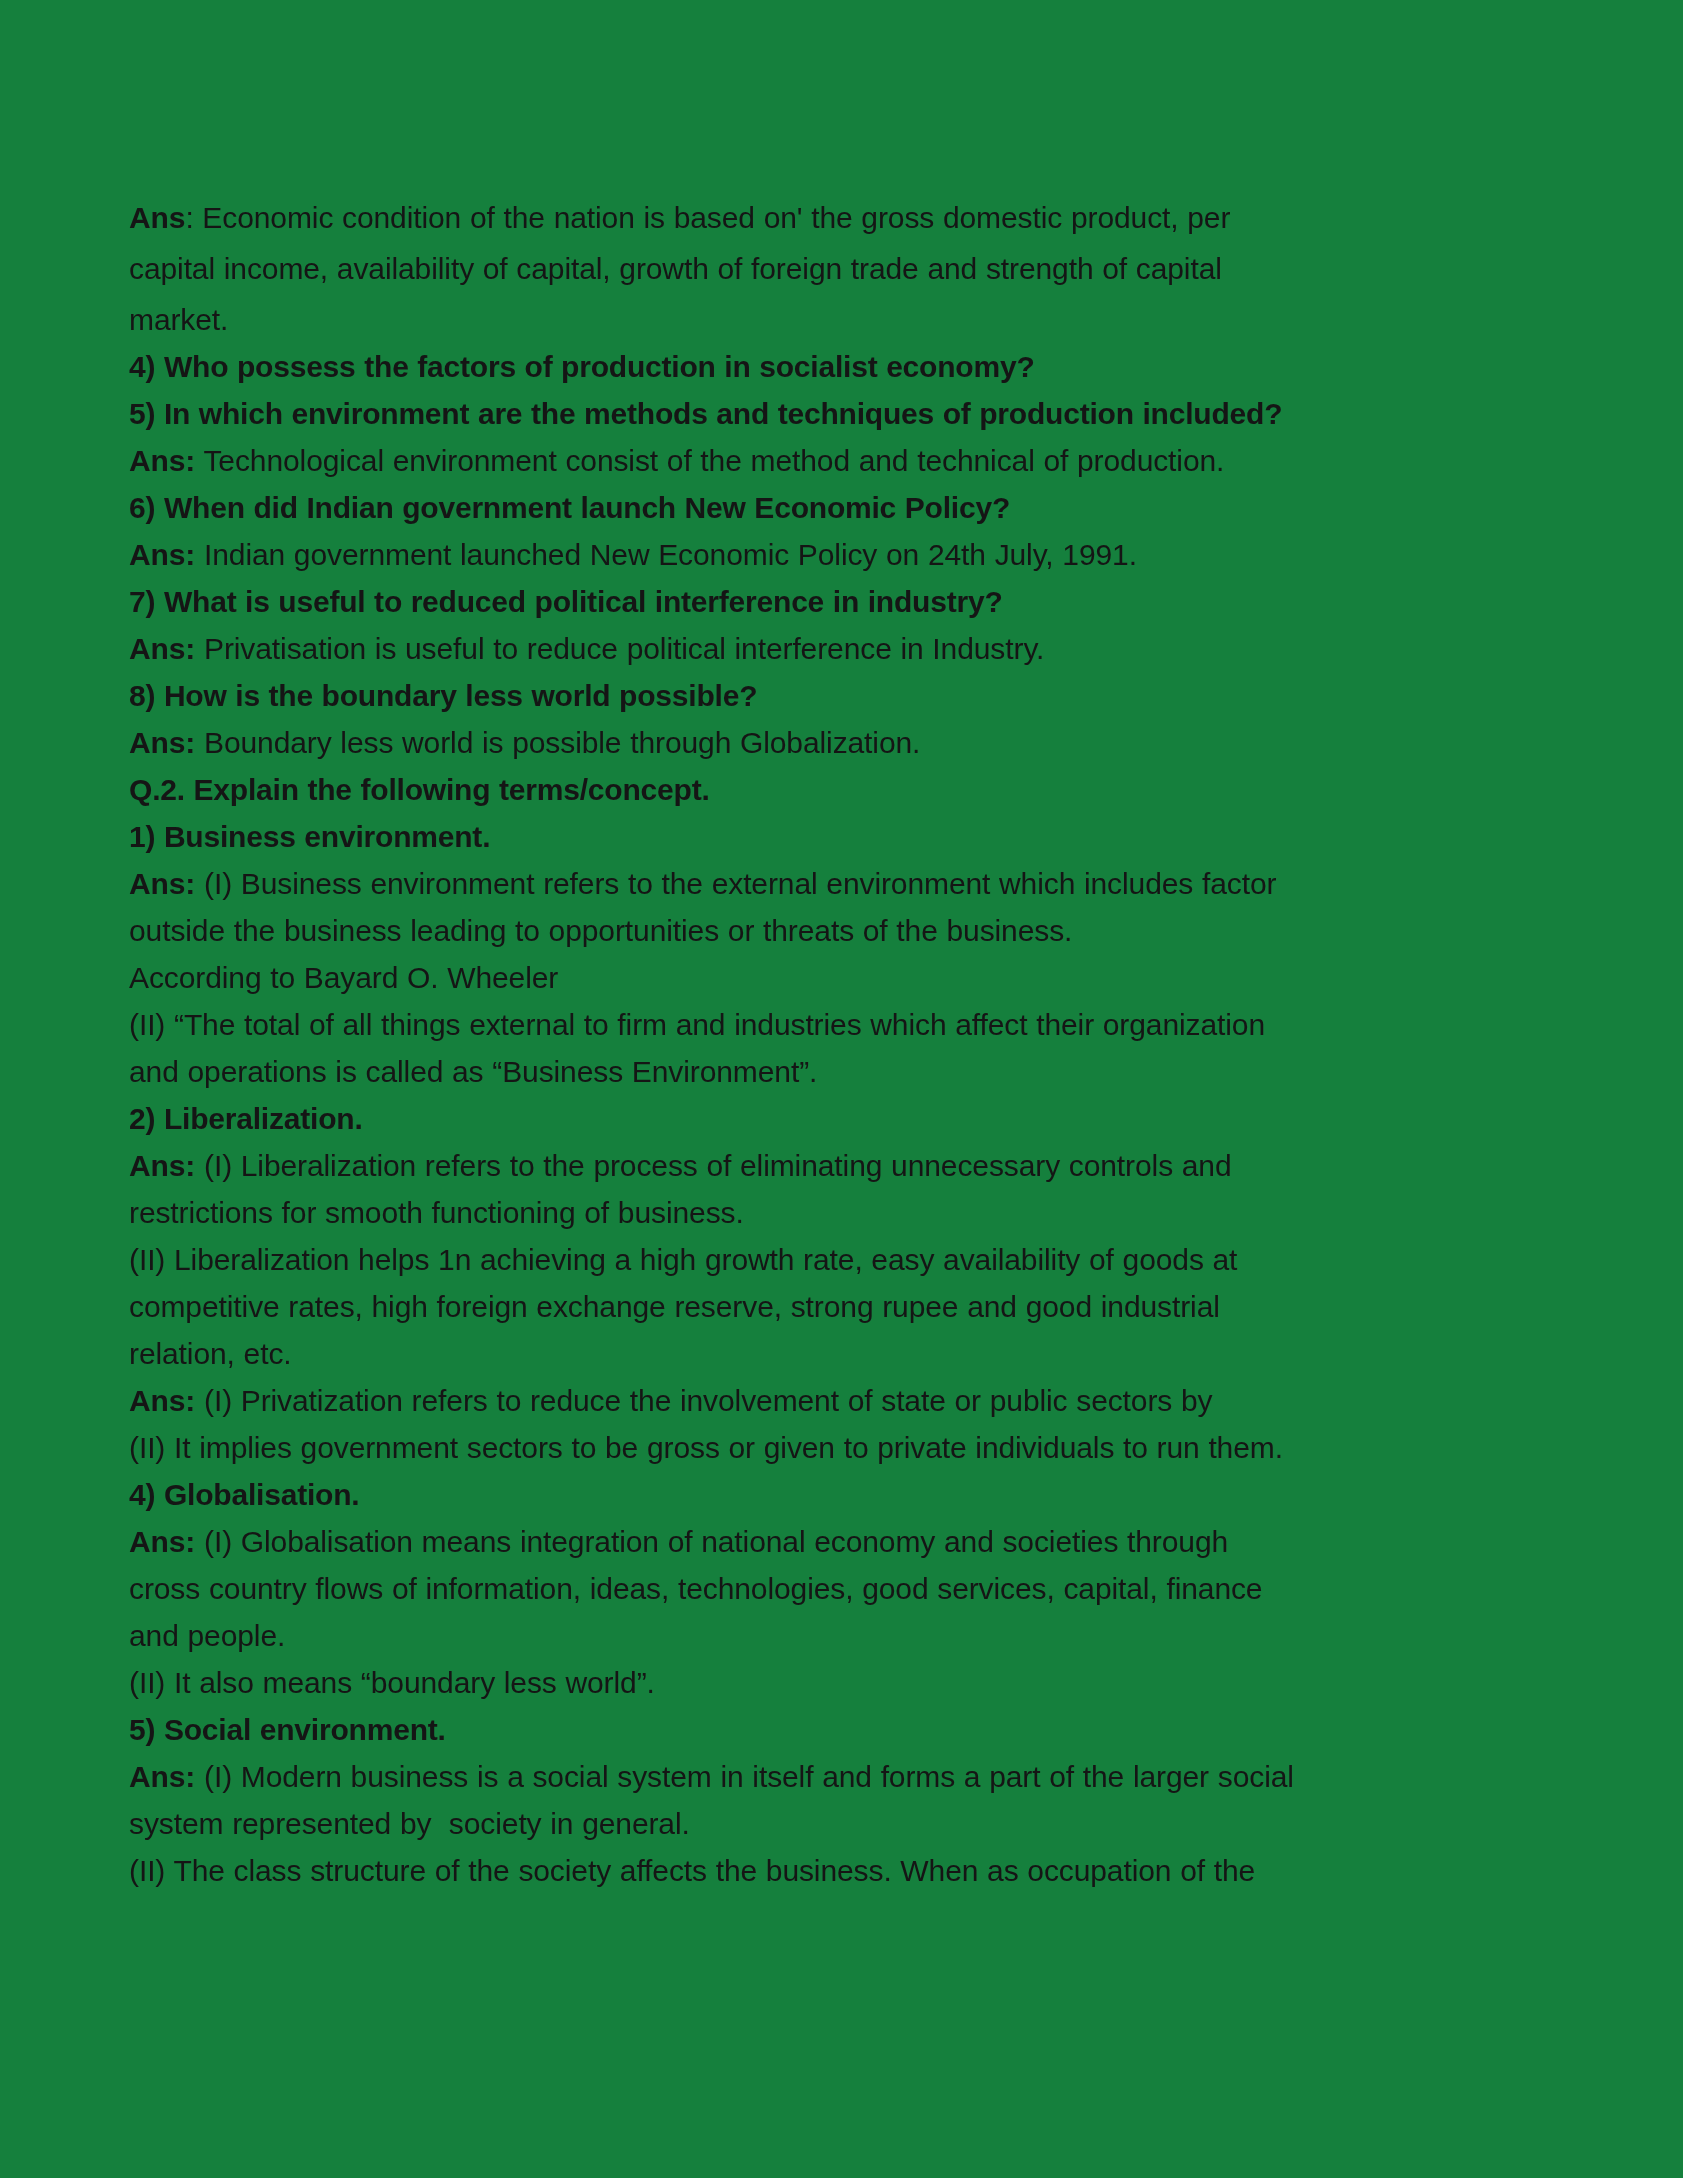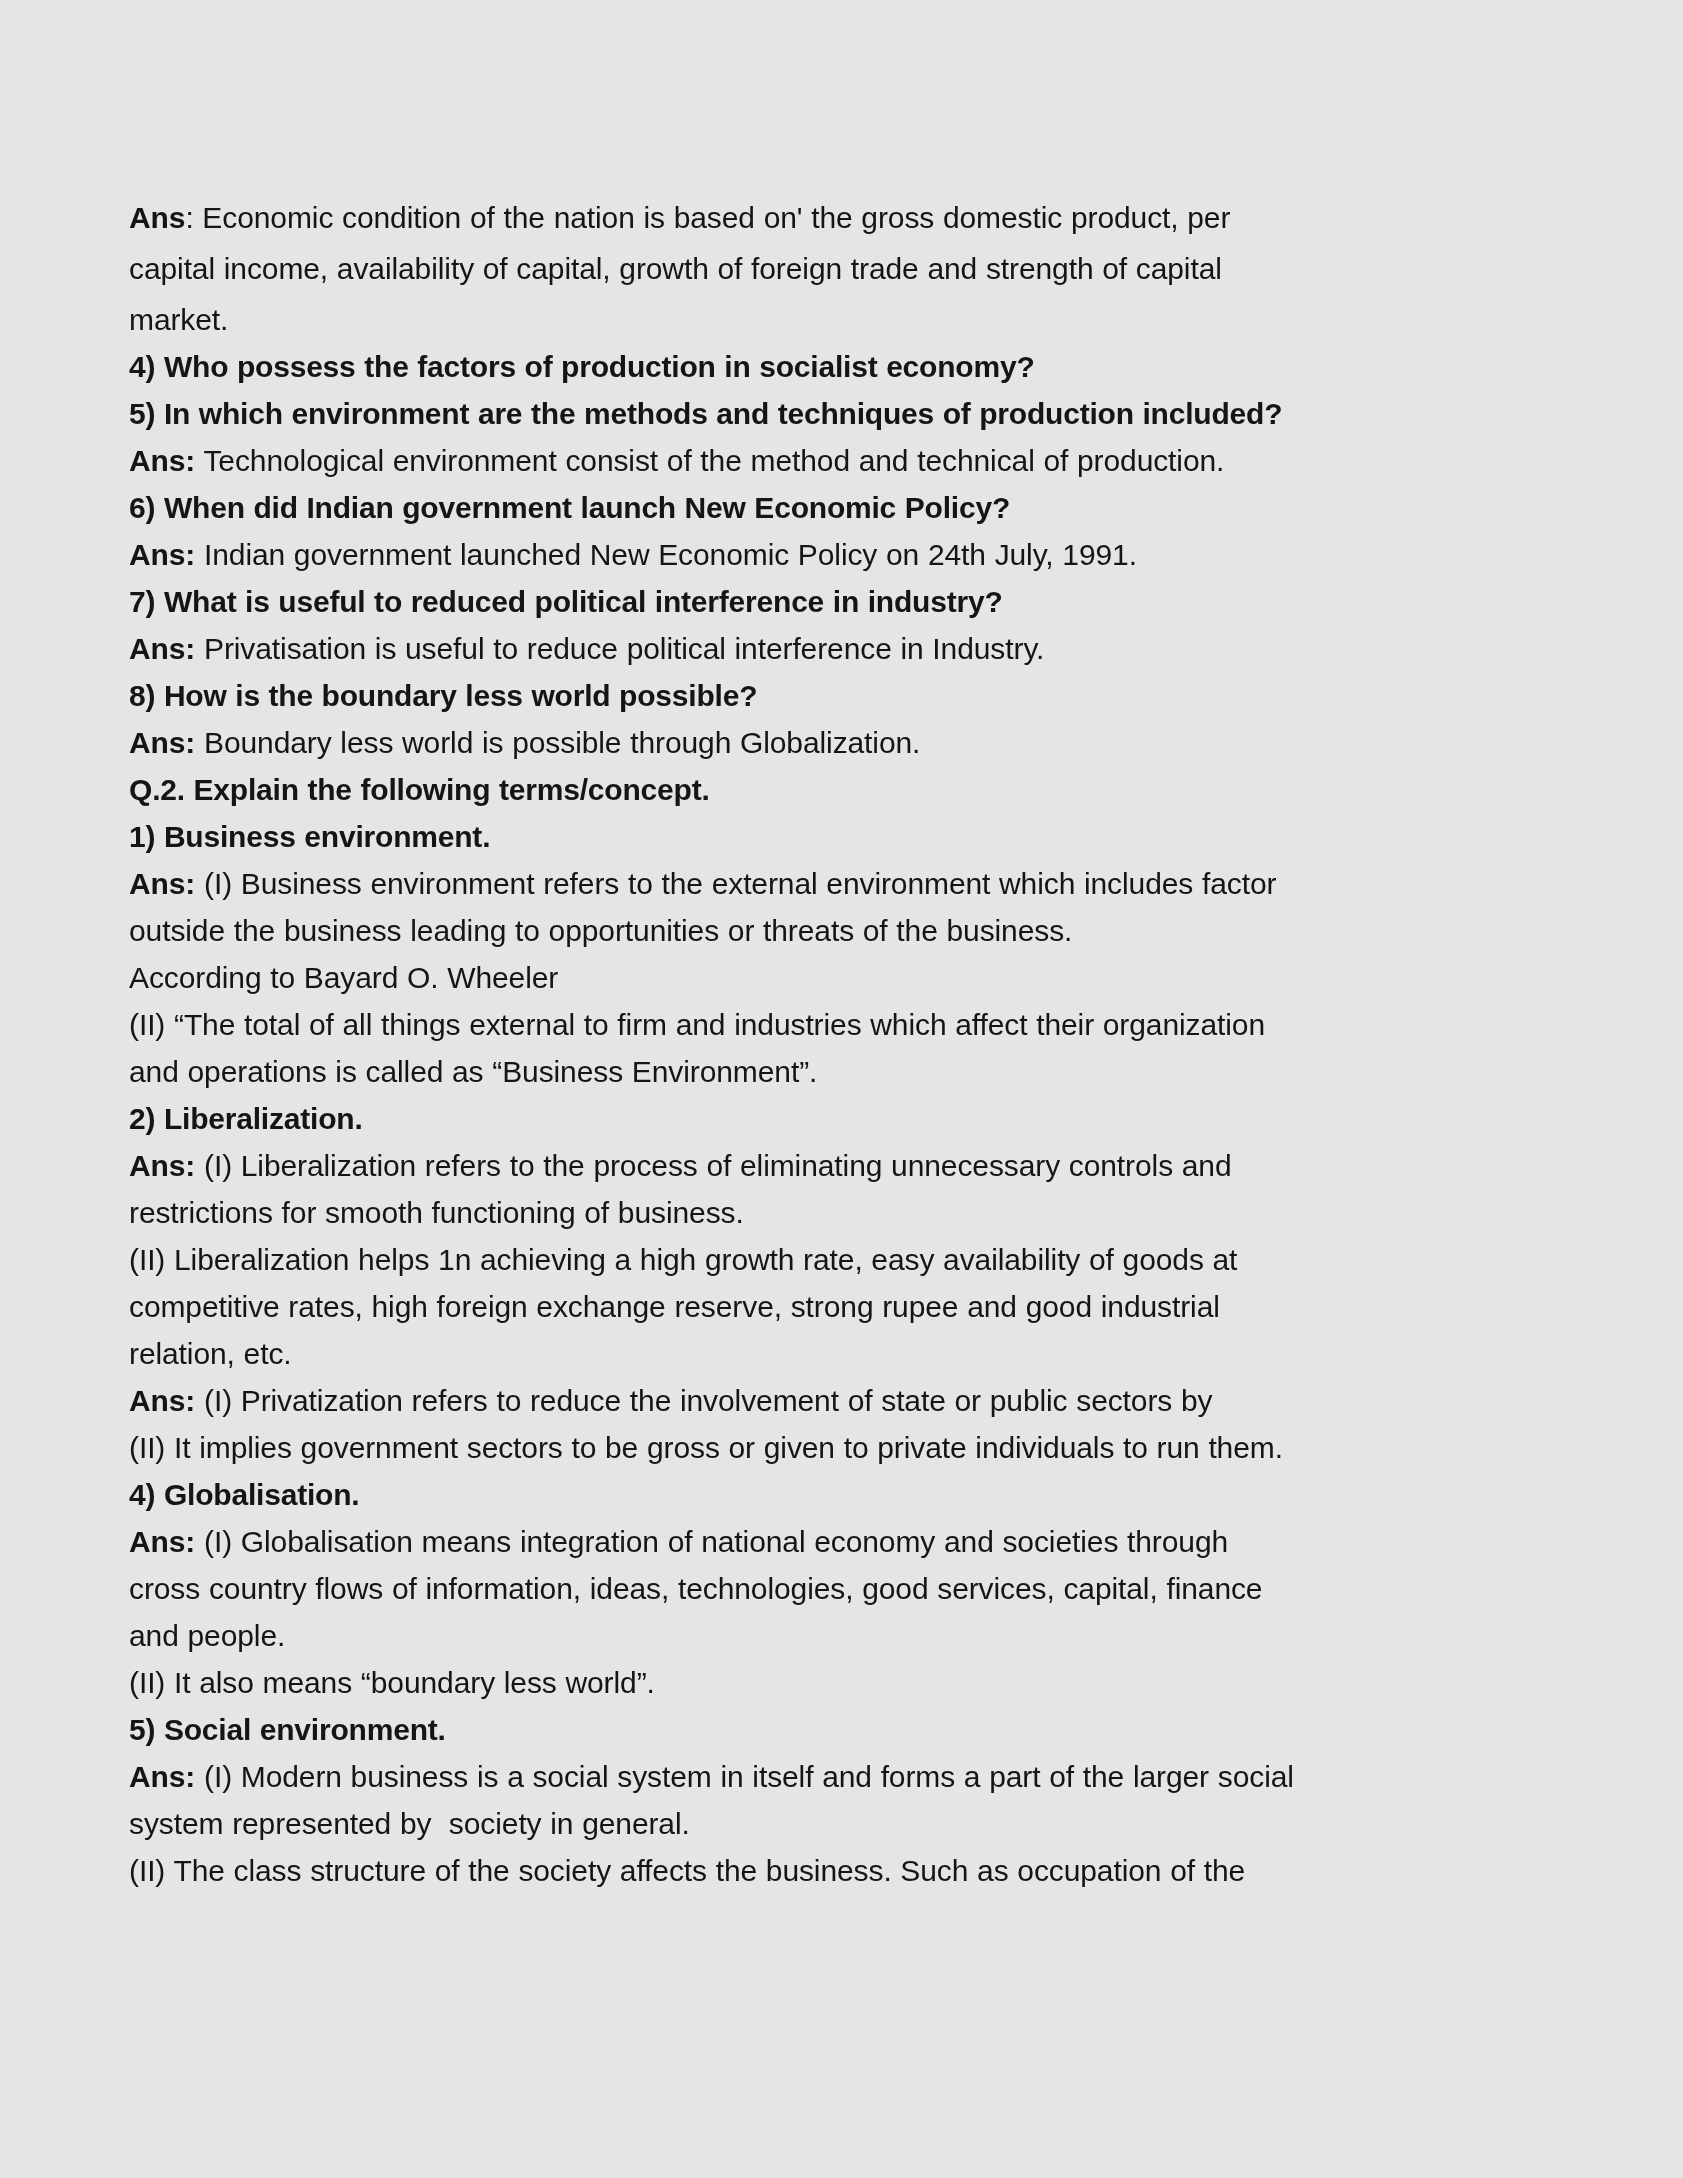--- a/index.html
+++ b/index.html
@@ -12,21 +12,21 @@
     width: 1683px;
     height: 2178px;
     font-family: "Liberation Sans", sans-serif;
     color: #0a0a0a;
     -webkit-font-smoothing: antialiased;
   }
   .page {
     position: relative;
     width: 1683px;
     height: 2178px;
-    background: #e5e5e5;
+    background: #15803d;
     box-sizing: border-box;
     padding: 194px 147px 0 129px;
   }
   .doc-body {
     width: 1406px;
   }
   .line {
     font-size: 30px;
     line-height: 47px;
     letter-spacing: -0.1px;
@@ -117,18 +117,18 @@
       <div class="line"><span class="lead">Ans:</span><span> (I) Globalisation means integration of national economy and societies through</span></div>
       <div class="line">cross country flows of information, ideas, technologies, good services, capital, finance</div>
       <div class="line">and people.</div>
       <div class="line">(II) It also means “boundary less world”.</div>
     </div>
 
     <div class="block">
       <div class="line bold">5) Social environment.</div>
       <div class="line"><span class="lead">Ans:</span><span> (I) Modern business is a social system in itself and forms a part of the larger social</span></div>
       <div class="line">system represented by  society in general.</div>
-      <div class="line">(II) The class structure of the society affects the business. Such as occupation of the</div>
+      <div class="line">(II) The class structure of the society affects the business. When as occupation of the</div>
     </div>
 
   </div>
 </div>
 
 
 </body></html>

